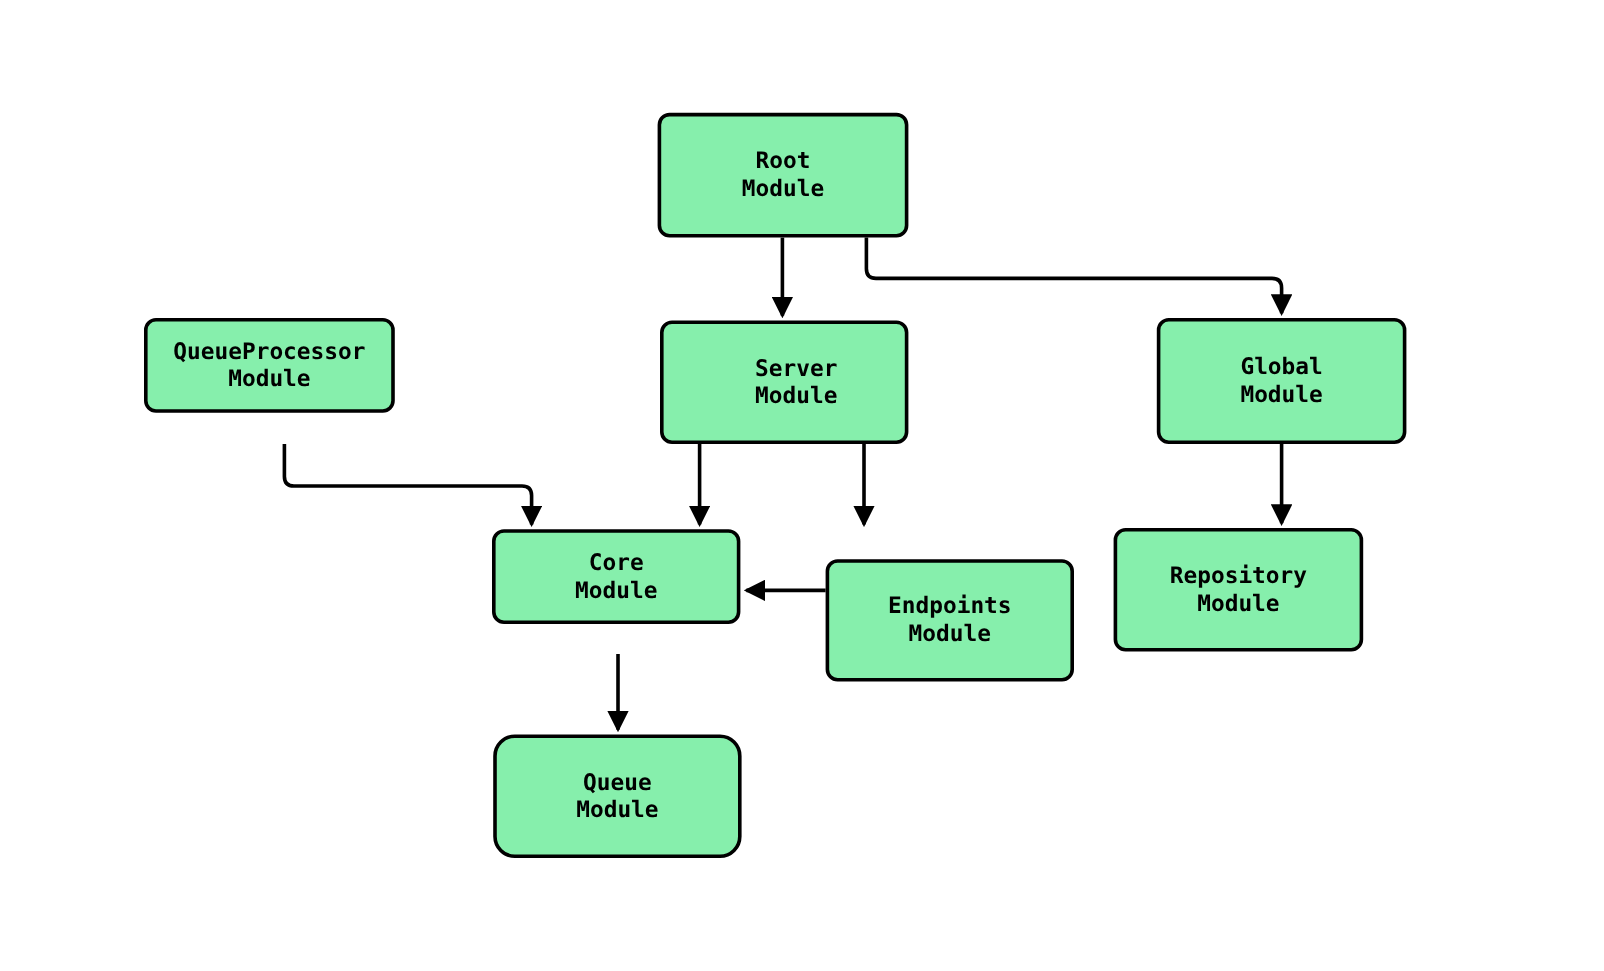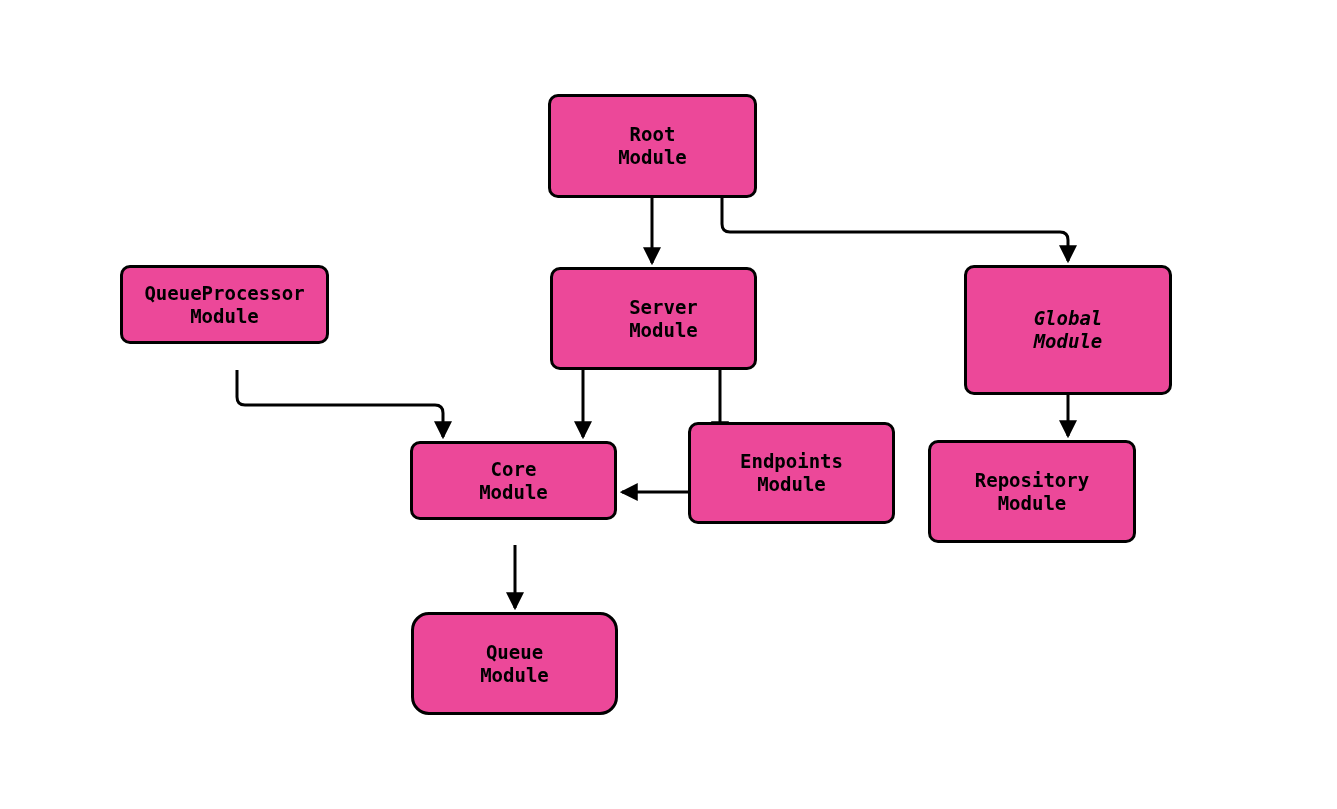--- a/index.html
+++ b/index.html
@@ -23,21 +23,21 @@
     height: 809px;
   }
   .edges-layer path.edge {
     fill: none;
     stroke: #000000;
     stroke-width: 3;
   }
   .node {
     position: absolute;
     box-sizing: border-box;
-    background: #ec4899;
+    background: #86efac;
     border: 3px solid #000000;
     border-radius: 10px;
     display: flex;
     align-items: center;
     justify-content: center;
     text-align: center;
     color: #000000;
     font-weight: bold;
     font-size: 19px;
     line-height: 23px;
@@ -83,35 +83,35 @@
     </div>
   </div>
 
   <div class="node" style="left:550px; top:267px; width:207px; height:103px;padding-left:20px;">
     <div class="node-label">
       <span>Server</span>
       <span>Module</span>
     </div>
   </div>
 
-  <div class="node" style="left:964px; top:265px; width:208px; height:130px;font-style:italic;">
+  <div class="node" style="left:964px; top:265px; width:208px; height:105px;">
     <div class="node-label">
       <span>Global</span>
       <span>Module</span>
     </div>
   </div>
 
   <div class="node" style="left:410px; top:441px; width:207px; height:79px;">
     <div class="node-label">
       <span>Core</span>
       <span>Module</span>
     </div>
   </div>
 
-  <div class="node" style="left:688px; top:422px; width:207px; height:102px;">
+  <div class="node" style="left:688px; top:466px; width:207px; height:102px;">
     <div class="node-label">
       <span>Endpoints</span>
       <span>Module</span>
     </div>
   </div>
 
   <div class="node" style="left:928px; top:440px; width:208px; height:103px;">
     <div class="node-label">
       <span>Repository</span>
       <span>Module</span>

